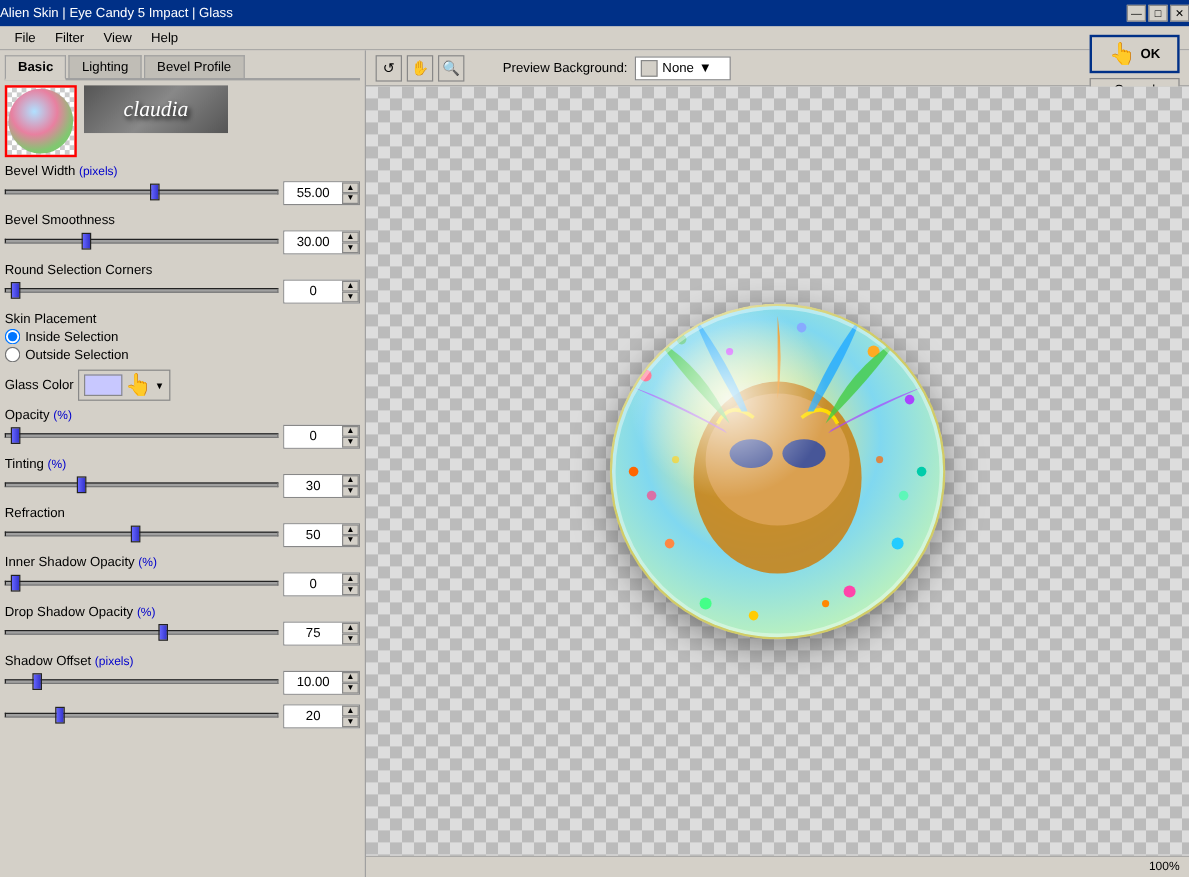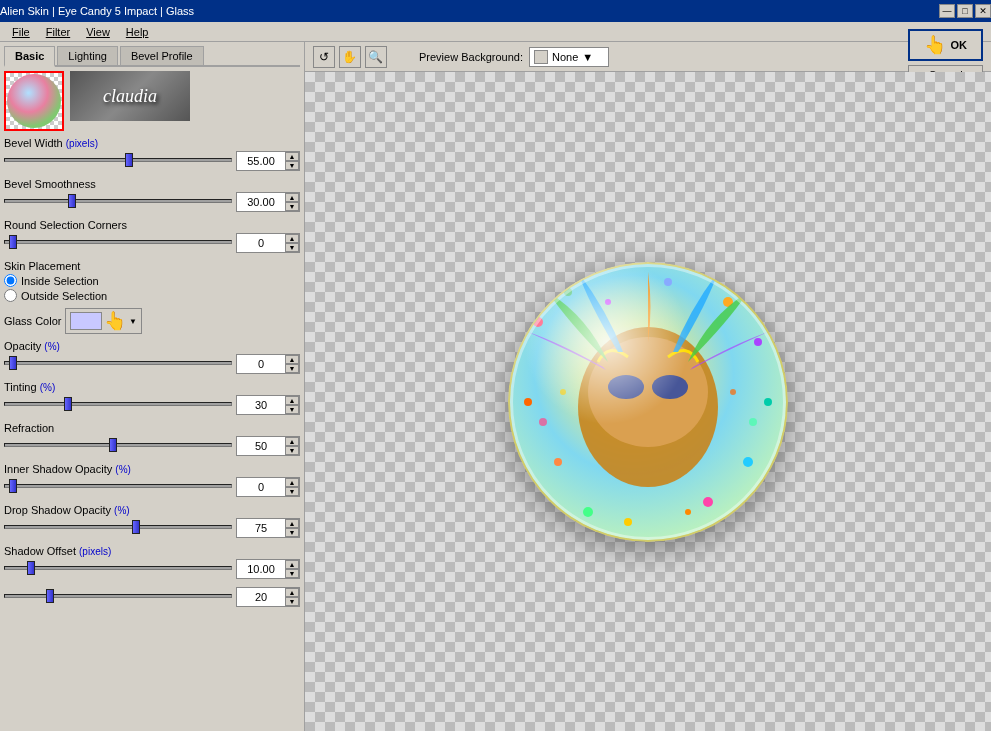--- a/index.html
+++ b/index.html
@@ -38,21 +38,20 @@
       height: 20px;
       display: flex;
       align-items: center;
       padding: 0 4px;
       border-bottom: 1px solid #a0a0a0;
     }
     .menu-item {
       padding: 2px 8px;
       font-size: 11px;
       cursor: pointer;
-      text-decoration: underline;
     }
 
     
     #main {
       display: flex;
       height: calc(731px - 22px - 20px);
     }
 
     
     #left-panel {
@@ -190,21 +189,21 @@
       overflow: hidden;
     }
     .thumb-image {
       width: 54px;
       height: 54px;
       border-radius: 50%;
       background: radial-gradient(circle at 40% 35%, #b0e0ff, #e880a0 40%, #80c870 70%);
     }
     .preview-banner {
       width: 120px;
-      height: 50px;
+      height: 40px;
       background: #222;
       display: flex;
       align-items: center;
       justify-content: center;
       overflow: hidden;
       position: relative;
     }
     .banner-text {
       color: white;
       font-size: 18px;
@@ -696,15 +695,18 @@
 
               <circle cx="140" cy="140" r="138" fill="url(#highlight)"></circle>
 
               <circle cx="140" cy="140" r="137" fill="none" stroke="rgba(255,255,255,0.4)" stroke-width="4"></circle>
             </g>
           </svg>
         </div>
       </div>
     </div>
 
+    <div id="statusbar">
+      <span>100%</span>
+    </div>
 
   </div>
 </div>
 
 </body></html>

